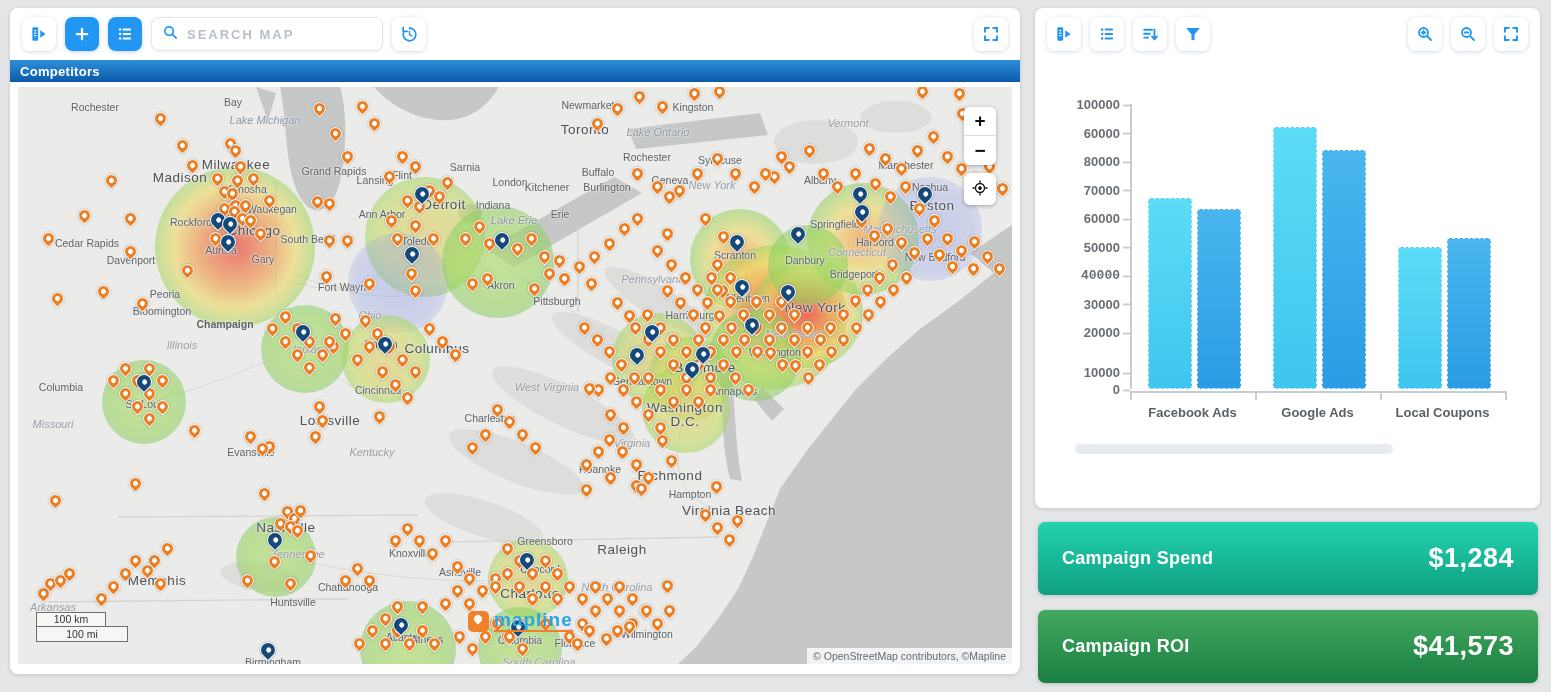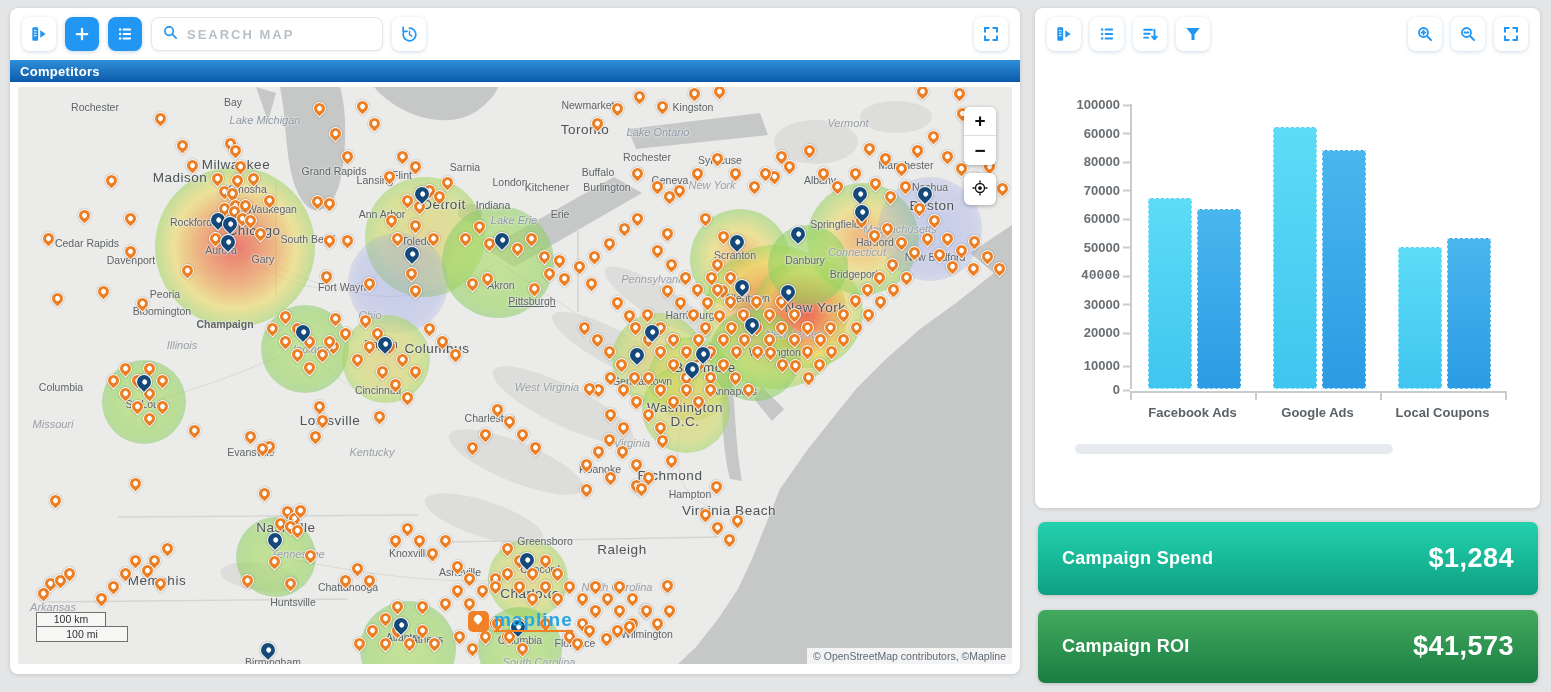--- a/index.html
+++ b/index.html
@@ -259,21 +259,21 @@
         <div class="mlabel town" style="left: 652px; top: 93px;">Geneva</div>
         <div class="mlabel town" style="left: 702px; top: 73px;">Syracuse</div>
         <div class="mlabel region" style="left: 694px; top: 98px;">New York</div>
         <div class="mlabel town" style="left: 802px; top: 93px;">Albany</div>
         <div class="mlabel town" style="left: 888px; top: 78px;">Manchester</div>
         <div class="mlabel town" style="left: 912px; top: 100px;">Nashua</div>
         <div class="mlabel city" style="left: 914px; top: 118px;">Boston</div>
         <div class="mlabel water" style="left: 496px; top: 133px;">Lake Erie</div>
         <div class="mlabel town" style="left: 542px; top: 127px;">Erie</div>
         <div class="mlabel town" style="left: 483px; top: 198px;">Akron</div>
-        <div class="mlabel town" style="left: 514px; top: 214px; text-decoration: underline;">Pittsburgh</div>
+        <div class="mlabel town" style="left: 539px; top: 214px;">Pittsburgh</div>
         <div class="mlabel region" style="left: 636px; top: 192px;">Pennsylvania</div>
         <div class="mlabel town" style="left: 672px; top: 228px;">Harrisburg</div>
         <div class="mlabel town" style="left: 729px; top: 211px;">Allentown</div>
         <div class="mlabel town" style="left: 717px; top: 168px;">Scranton</div>
         <div class="mlabel town" style="left: 817px; top: 137px;">Springfield</div>
         <div class="mlabel town" style="left: 857px; top: 155px;">Hartford</div>
         <div class="mlabel region" style="left: 839px; top: 165px;">Connecticut</div>
         <div class="mlabel region" style="left: 882px; top: 142px;">Massachusetts</div>
         <div class="mlabel town" style="left: 917px; top: 170px;">New Bedford</div>
         <div class="mlabel town" style="left: 787px; top: 173px;">Danbury</div>
@@ -803,21 +803,21 @@
           <svg width="18" height="18" viewBox="0 0 24 24" fill="none" stroke="#2196f3" stroke-width="2.6" stroke-linecap="round">
             <path d="M4 9V4h5M15 4h5v5M20 15v5h-5M9 20H4v-5"></path>
           </svg>
         </span>
     </button>
   </div>
 
   <div id="chart">
     <div id="plot">
         <div class="ytick" style="bottom: 0px;">0</div>
-        <div class="ytick" style="bottom: 24px;">10000</div>
+        <div class="ytick" style="bottom: 17px;">10000</div>
         <div class="ytick" style="bottom: 57px;">20000</div>
         <div class="ytick" style="bottom: 85.5px;">30000</div>
         <div class="ytick" style="bottom: 114px; font-family: Liberation Mono, monospace;">40000</div>
         <div class="ytick" style="bottom: 142.5px;">50000</div>
         <div class="ytick" style="bottom: 171px;">60000</div>
         <div class="ytick" style="bottom: 199.5px;">70000</div>
         <div class="ytick" style="bottom: 228px;">80000</div>
         <div class="ytick" style="bottom: 256.5px;">60000</div>
         <div class="ytick" style="bottom: 285px;">100000</div>
         <div class="bar s0" style="left: 16px; width: 44px; height: 190.95px;"></div>

